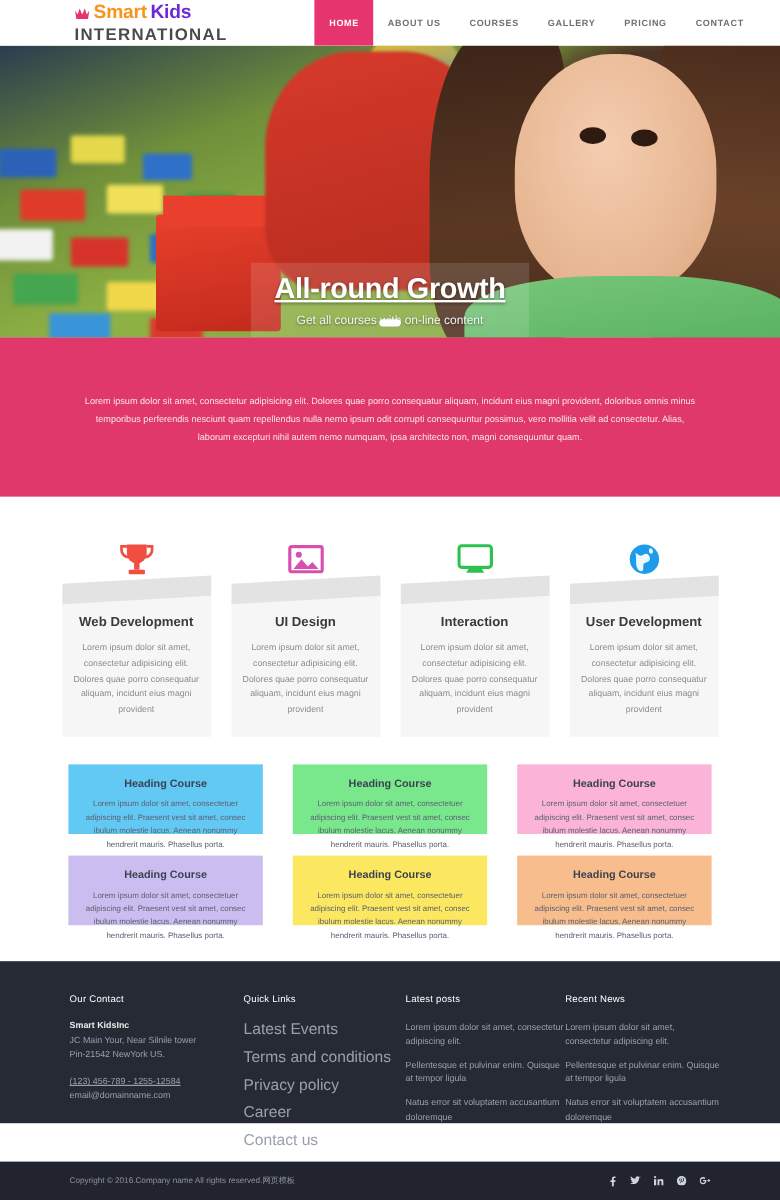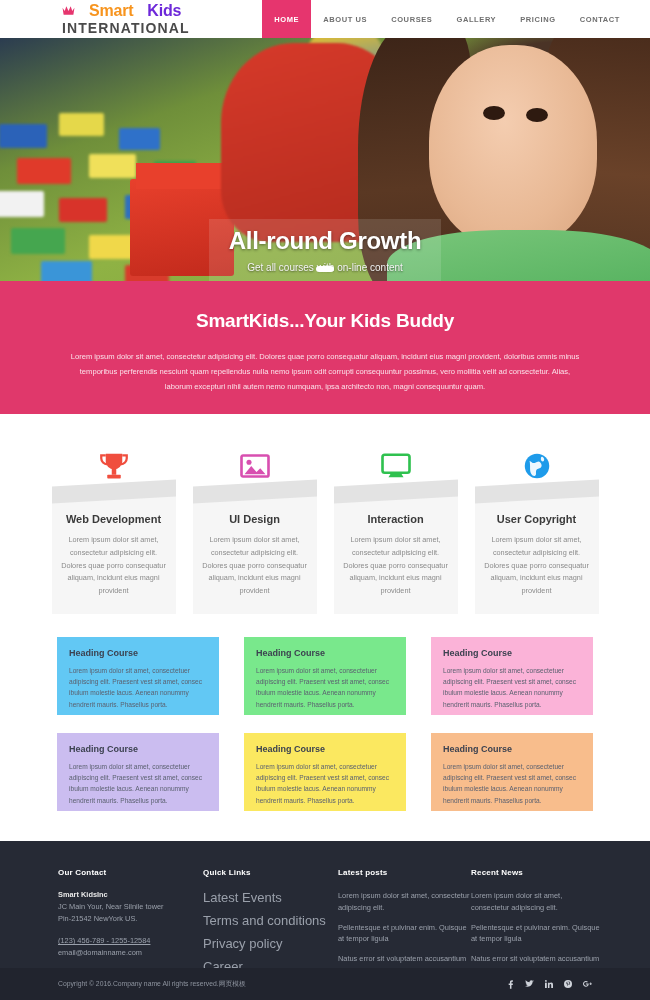--- a/index.html
+++ b/index.html
@@ -21,21 +21,21 @@
     position: relative;
     z-index: 20;
   }
   .logo-wrap {
     display: flex;
     flex-direction: column;
     justify-content: center;
     padding-left: 62px;
     flex: 0 0 auto;
   }
-  .logo-line1 { display: flex; align-items: flex-start; gap: 14px; line-height: 1; }
+  .logo-line1 { display: flex; align-items: center; gap: 3px; line-height: 1; }
   .crown-icon { display: inline-block; width: 13px; height: 11px; }
   .logo-smart { font-size: 16px; font-weight: bold; color: #f7941e; letter-spacing: -0.2px; }
   .logo-kids { font-size: 16px; font-weight: bold; color: #6d28d9; letter-spacing: -0.2px; }
   .logo-sub {
     font-size: 14px; font-weight: bold; color: #4a4a4a;
     letter-spacing: 1.1px; margin-top: 1px;
   }
 
   .nav {
     margin-left: auto;
@@ -129,20 +129,21 @@
     width: 232px; height: 62px;
     background: rgba(255,255,255,0.13);
     display: flex; flex-direction: column;
     align-items: center; justify-content: flex-start;
     padding-top: 8px;
   }
   .hero-title {
     font-size: 24px; font-weight: bold; color: #ffffff;
     letter-spacing: -0.3px;
     text-shadow: 0 1px 3px rgba(0,0,0,0.45);
+    text-decoration: underline;
   }
   .hero-sub {
     font-size: 10px; color: #f4f4f4; margin-top: 7px;
     text-shadow: 0 1px 2px rgba(0,0,0,0.5);
   }
   .hero-dot {
     position: absolute; left: 50%; transform: translateX(-50%);
     bottom: 9px; width: 18px; height: 6px;
     background: #ffffff; border-radius: 3px; cursor: pointer;
   }
@@ -182,40 +183,40 @@
   .svc-text {
     position: relative; font-size: 7.3px; line-height: 1.75; color: #8b8b8b;
   }
 
   
   .courses {
     display: flex; flex-wrap: wrap; gap: 18px 25px;
     justify-content: center; padding: 23px 0 30px; background: #fff;
   }
   .course {
-    width: 162px; height: 78px; padding: 11px 12px 0;
+    width: 162px; height: 58px; padding: 11px 12px 0; text-align: center;
   }
   .course-title {
     font-size: 9px; font-weight: bold; color: #3c4250; margin-bottom: 7px;
   }
   .course-text { font-size: 6.6px; line-height: 1.72; color: #5b6170; }
 
   
   .footer {
     background: #262a35; padding: 27px 0 0 0;
     height: 135px;
   }
   .footer-cols { display: flex; padding: 0 58px; gap: 0; }
   .fcol { flex: 0 0 auto; }
   .fcol:nth-child(1) { width: 145px; }
   .fcol:nth-child(2) { width: 135px; }
   .fcol:nth-child(3) { width: 133px; }
   .fcol:nth-child(4) { width: 130px; }
   .fcol-head {
-    font-size: 8px; font-weight: bold; color: #ffffff;
+    font-size: 8px; font-weight: normal; color: #ffffff;
     margin-bottom: 13px; letter-spacing: 0.2px;
   }
   .fcompany { font-size: 7.4px; font-weight: bold; color: #e8e8e8; margin-bottom: 2px; }
   .faddr { font-size: 7.4px; line-height: 1.65; color: #9aa0ab; }
   .fphone { font-size: 7.4px; line-height: 1.65; color: #9aa0ab; margin-top: 10px; text-decoration: underline; }
   .flink {
     display: block; font-size: 13px; color: #9aa0ab;
     margin-bottom: 8px; cursor: pointer;
   }
   .fpost { font-size: 7.4px; line-height: 1.6; color: #9aa0ab; margin-bottom: 8px; }
@@ -292,21 +293,20 @@
     </div>
 
     <div class="hero-caption">
       <div class="hero-title">All-round Growth</div>
       <div class="hero-sub">Get all courses with on-line content</div>
     </div>
     <div class="hero-dot"></div>
   </section>
 
   <section class="banner">
-    <h2 class="banner-title">SmartKids...Your Kids Buddy</h2>
     <p class="banner-text">Lorem ipsum dolor sit amet, consectetur adipisicing elit. Dolores quae porro consequatur aliquam, incidunt eius magni provident, doloribus omnis minus temporibus perferendis nesciunt quam repellendus nulla nemo ipsum odit corrupti consequuntur possimus, vero mollitia velit ad consectetur. Alias, laborum excepturi nihil autem nemo numquam, ipsa architecto non, magni consequuntur quam.</p>
   </section>
 
   <section class="services">
 
     <div class="svc">
       <div class="svc-icon">
         <svg viewBox="0 0 40 38" width="30" height="29">
           <path d="M9 2h22v10a11 11 0 0 1-22 0z" fill="#f04e3e"></path>
           <path d="M9 4H3v4a8 8 0 0 0 8 8" fill="none" stroke="#f04e3e" stroke-width="3"></path>
@@ -354,21 +354,21 @@
     <div class="svc">
       <div class="svc-icon">
         <svg viewBox="0 0 34 34" width="26" height="26">
           <circle cx="17" cy="17" r="16" fill="#1e9bea"></circle>
           <path d="M7 10c3 1 4 4 7 3s5-3 7-1 3 5 1 7-5 1-6 4 1 6-2 7-6-4-6-8 0-11-1-12z" fill="#ffffff" opacity="0.92"></path>
           <path d="M24 5c2 1 3 3 2 5s-4 1-4-2 1-3 2-3z" fill="#ffffff" opacity="0.92"></path>
         </svg>
       </div>
       <div class="svc-card">
         <div class="svc-fold"></div>
-        <h3 class="svc-title">User Copyright</h3>
+        <h3 class="svc-title">User Development</h3>
         <p class="svc-text">Lorem ipsum dolor sit amet, consectetur adipisicing elit. Dolores quae porro consequatur aliquam, incidunt eius magni provident</p>
       </div>
     </div>
 
   </section>
 
   <section class="courses">
     <div class="course" style="background: rgb(98, 200, 244);">
       <div class="course-title">Heading Course</div>
       <div class="course-text">Lorem ipsum dolor sit amet, consectetuer adipiscing elit. Praesent vest sit amet, consec ibulum molestie lacus. Aenean nonummy hendrerit mauris. Phasellus porta.</div>

